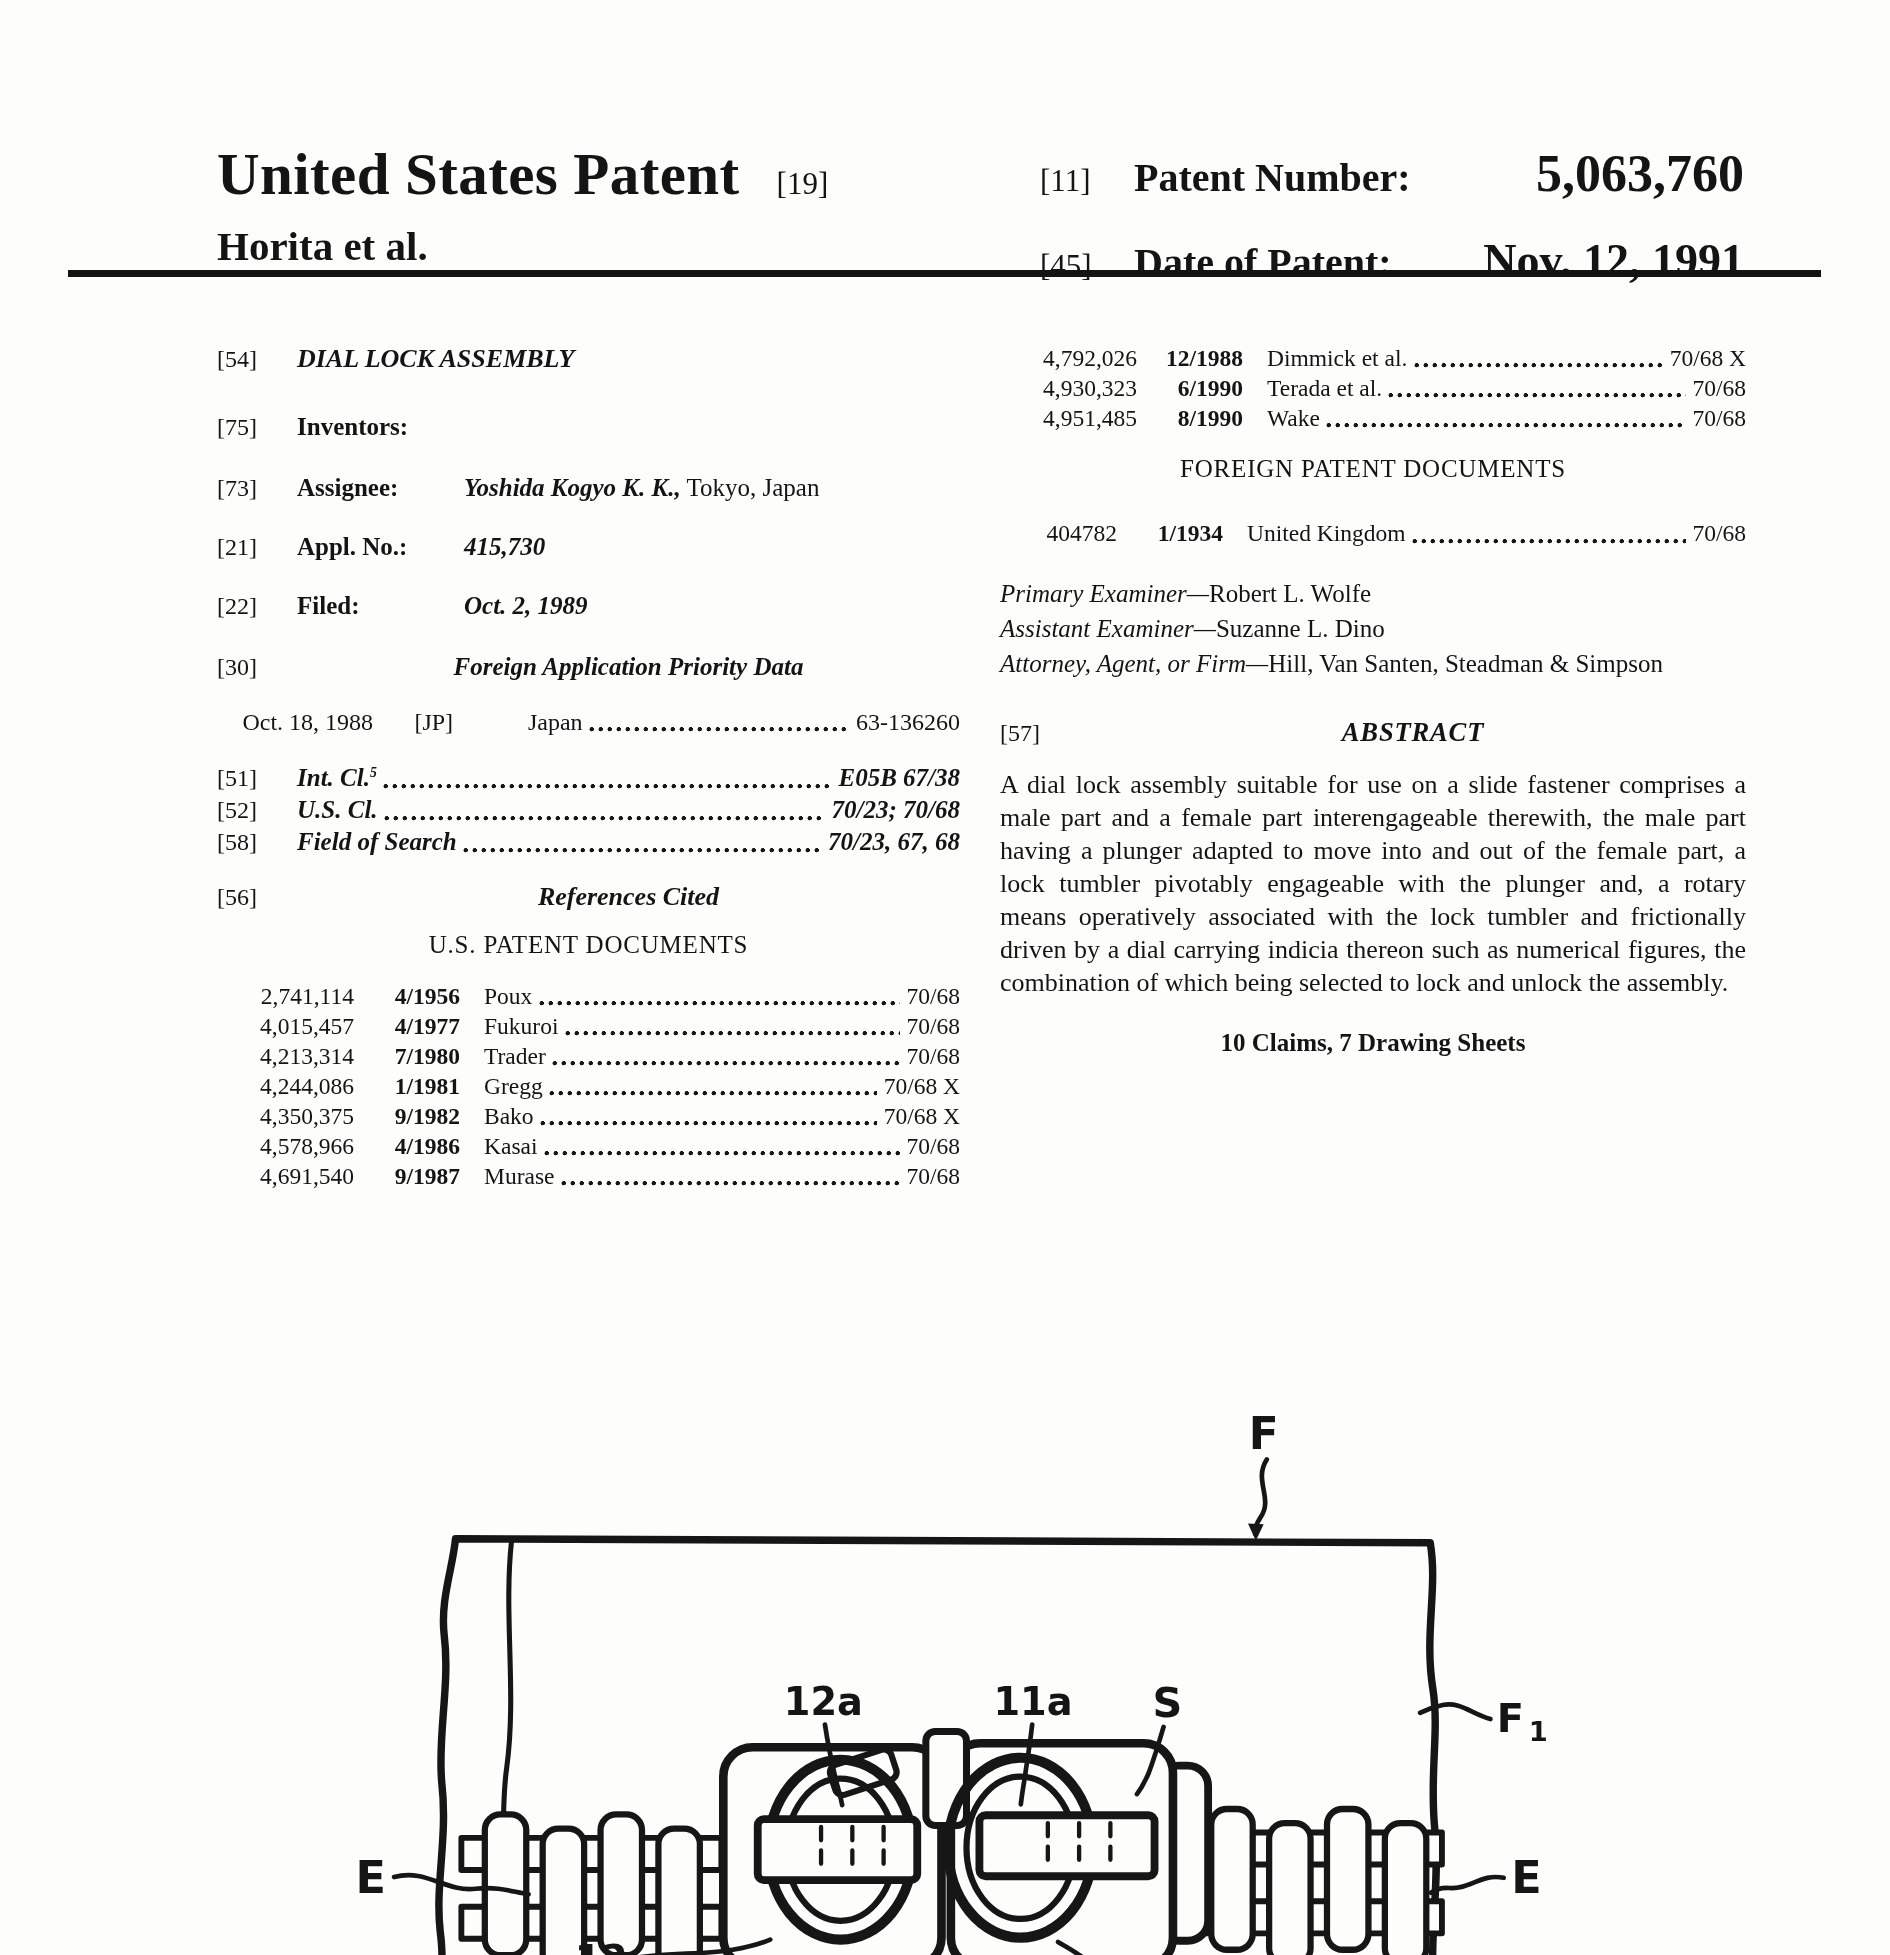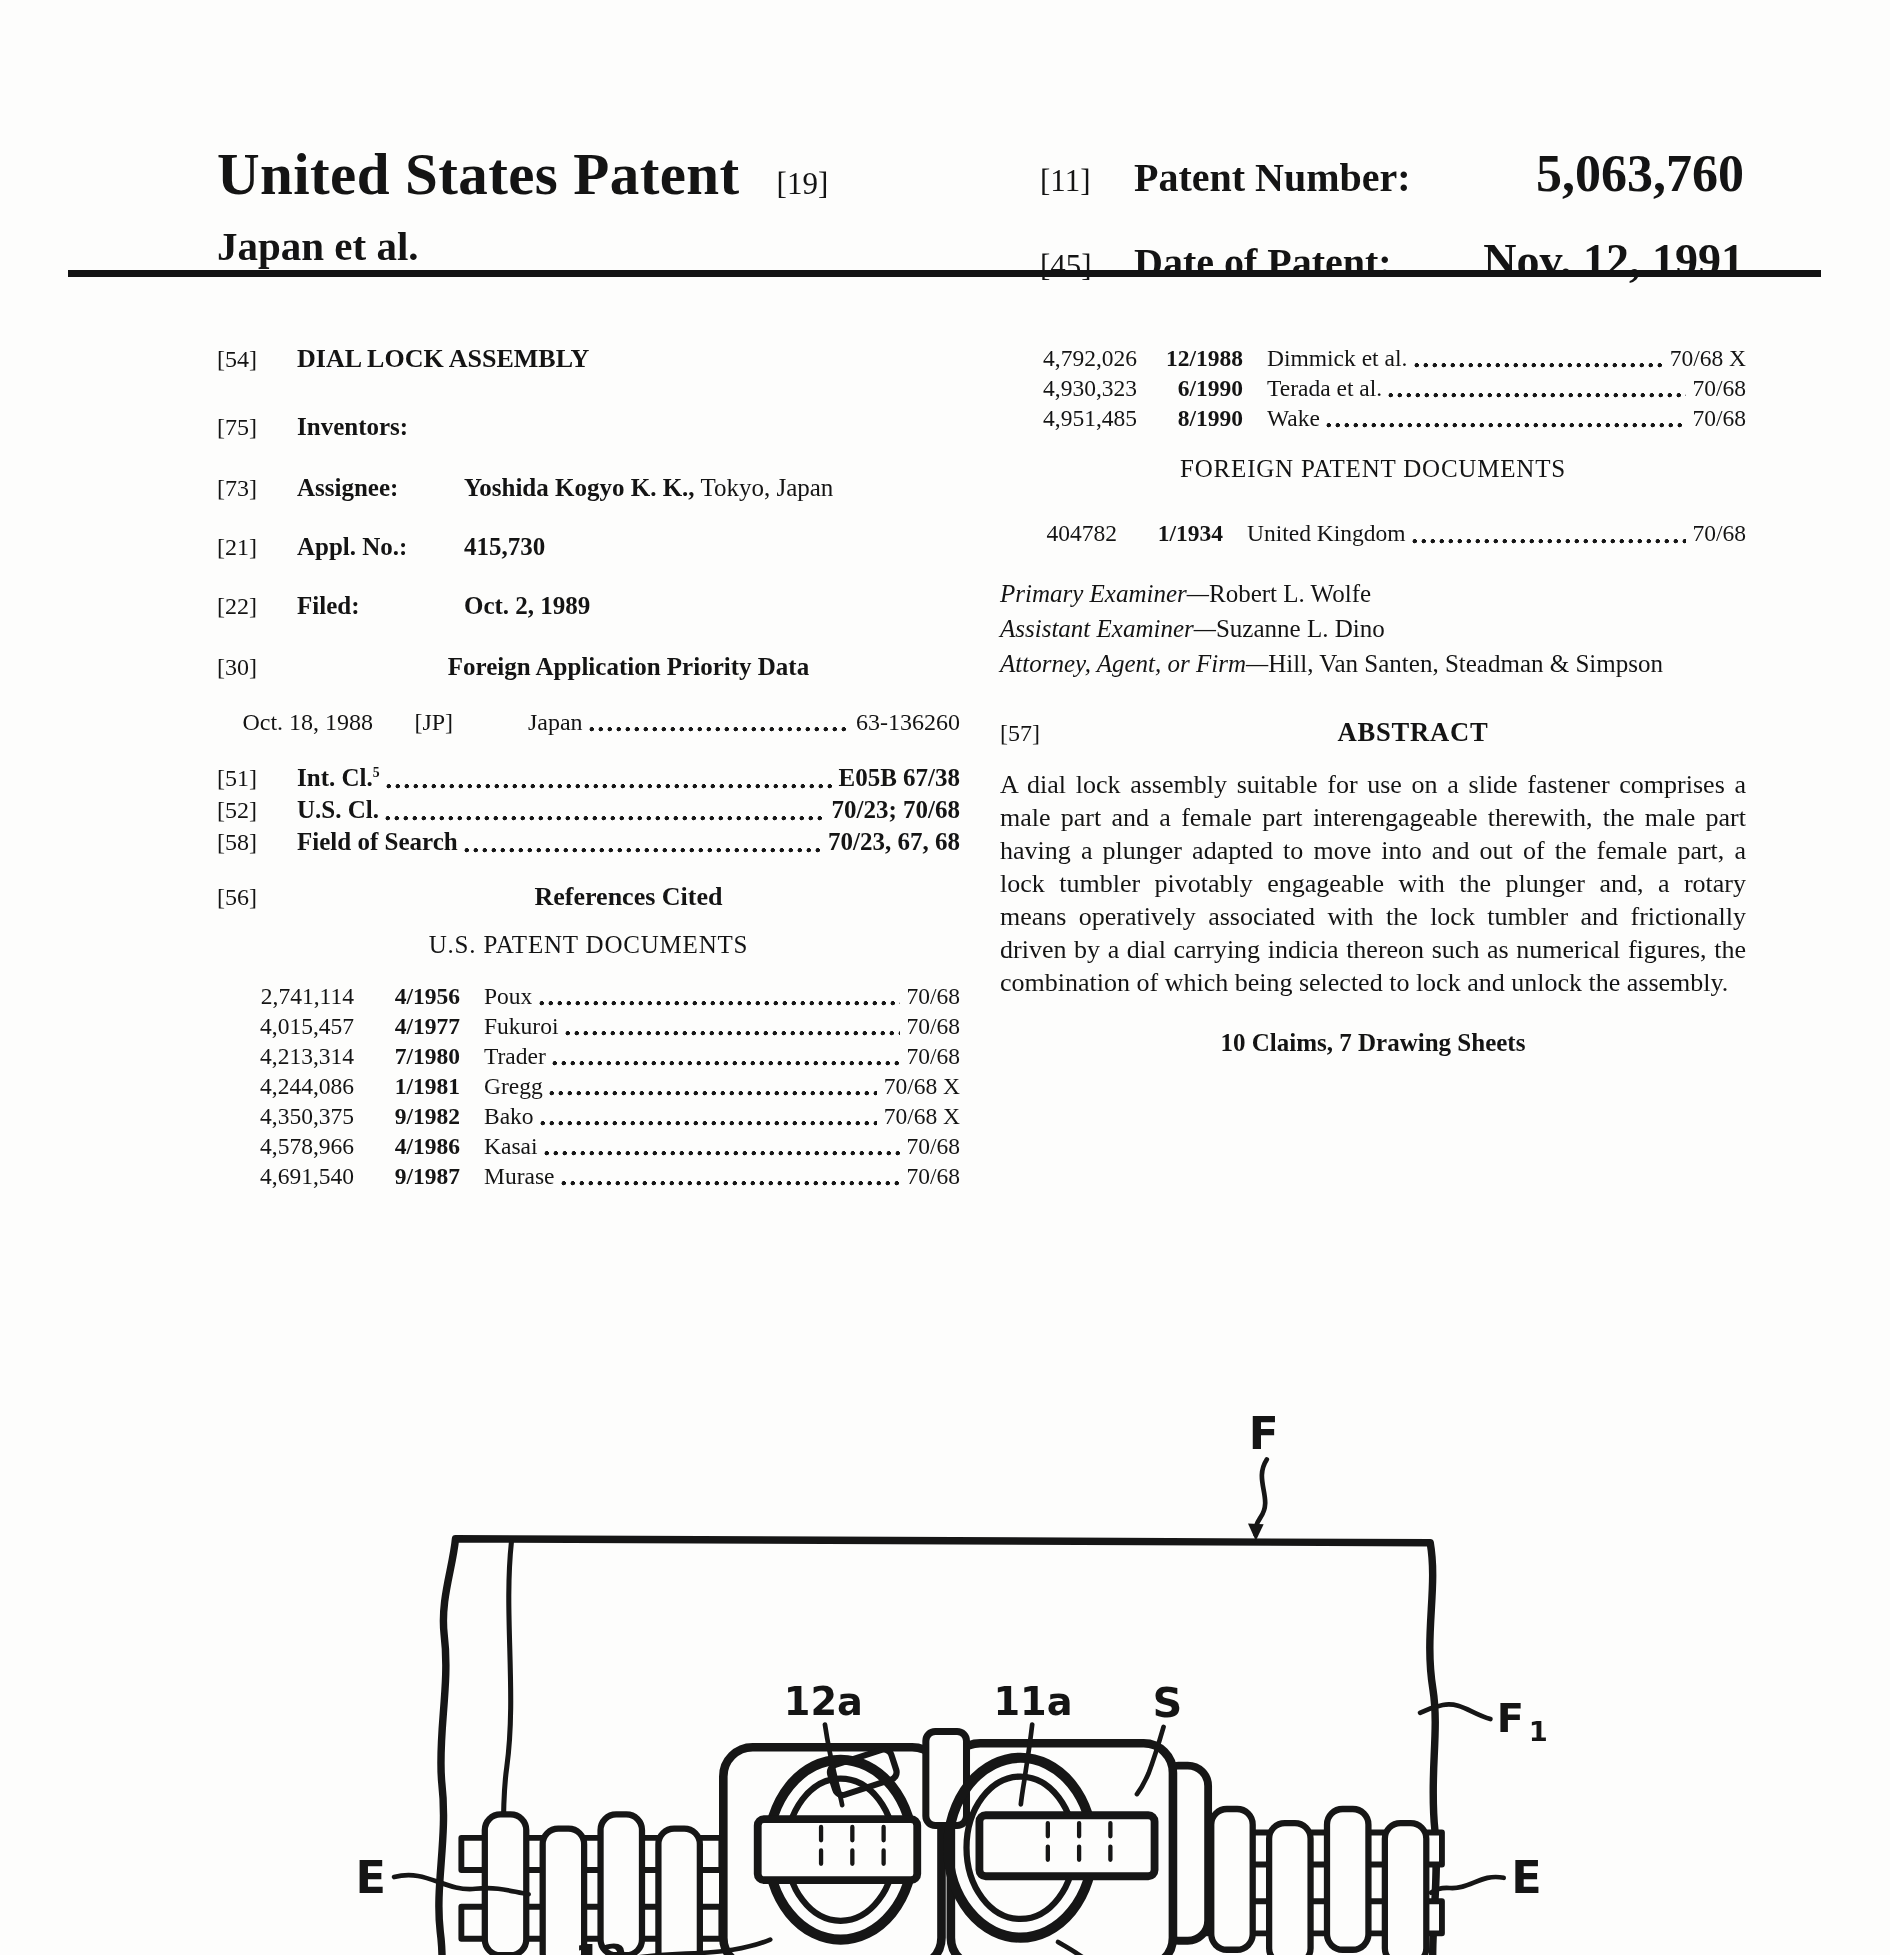--- a/index.html
+++ b/index.html
@@ -21,21 +21,21 @@
   .hrow.date .hval { font-size:46px; }
   .rule { position:absolute; left:68px; top:270px; width:1753px; height:6.6px; background:#141414; }
 
   
   .col { position:absolute; font-size:25px; line-height:31px; }
   .col-l { left:217px;  top:343px; width:743px; }
   .col-r { left:1000px; top:343px; width:746px; }
   .bib { display:flex; align-items:baseline; }
   .code2 { width:80px; flex:none; font-size:24px; }
   .lbl  { width:167px; flex:none; font-weight:bold; }
-  .b { font-weight:bold; }
+  .b { font-weight:bold;font-style:italic; }
   .i { font-style:italic; }
   .ctr { flex:1; text-align:center; }
   .dots { flex:1; align-self:flex-end; height:5.1px; margin:0 6.3px 4.7px 6.3px;
           background-image:radial-gradient(circle at 2.7px 2.3px, #161616 2px, transparent 2.4px);
           background-size:9px 5.1px; background-repeat:repeat-x; background-position:left bottom; }
   .refrow { display:flex; align-items:flex-start; font-size:23.5px; line-height:30px; }
   .rnum { width:137px; flex:none; text-align:right; }
   .rdate{ width:106px; flex:none; text-align:right;font-weight:bold; }
   .rname{ padding-left:24px; flex:none; }
   .rcls { flex:none; }
@@ -52,21 +52,21 @@
 </style>
 </head>
 <body>
 
 <div class="page">
 
   <div class="hdr-title">
     <span class="big">United States Patent</span>
     <span class="code">[19]</span>
   </div>
-  <div class="hdr-party">Japan et al.</div>
+  <div class="hdr-party">Horita et al.</div>
 
   <div class="hdr-right">
     <div class="hrow num">
       <span class="code">[11]</span>
       <span class="hlbl">Patent Number:</span>
       <span class="hval">5,063,760</span>
     </div>
     <div class="hrow date">
       <span class="code">[45]</span>
       <span class="hlbl">Date of Patent:</span>

